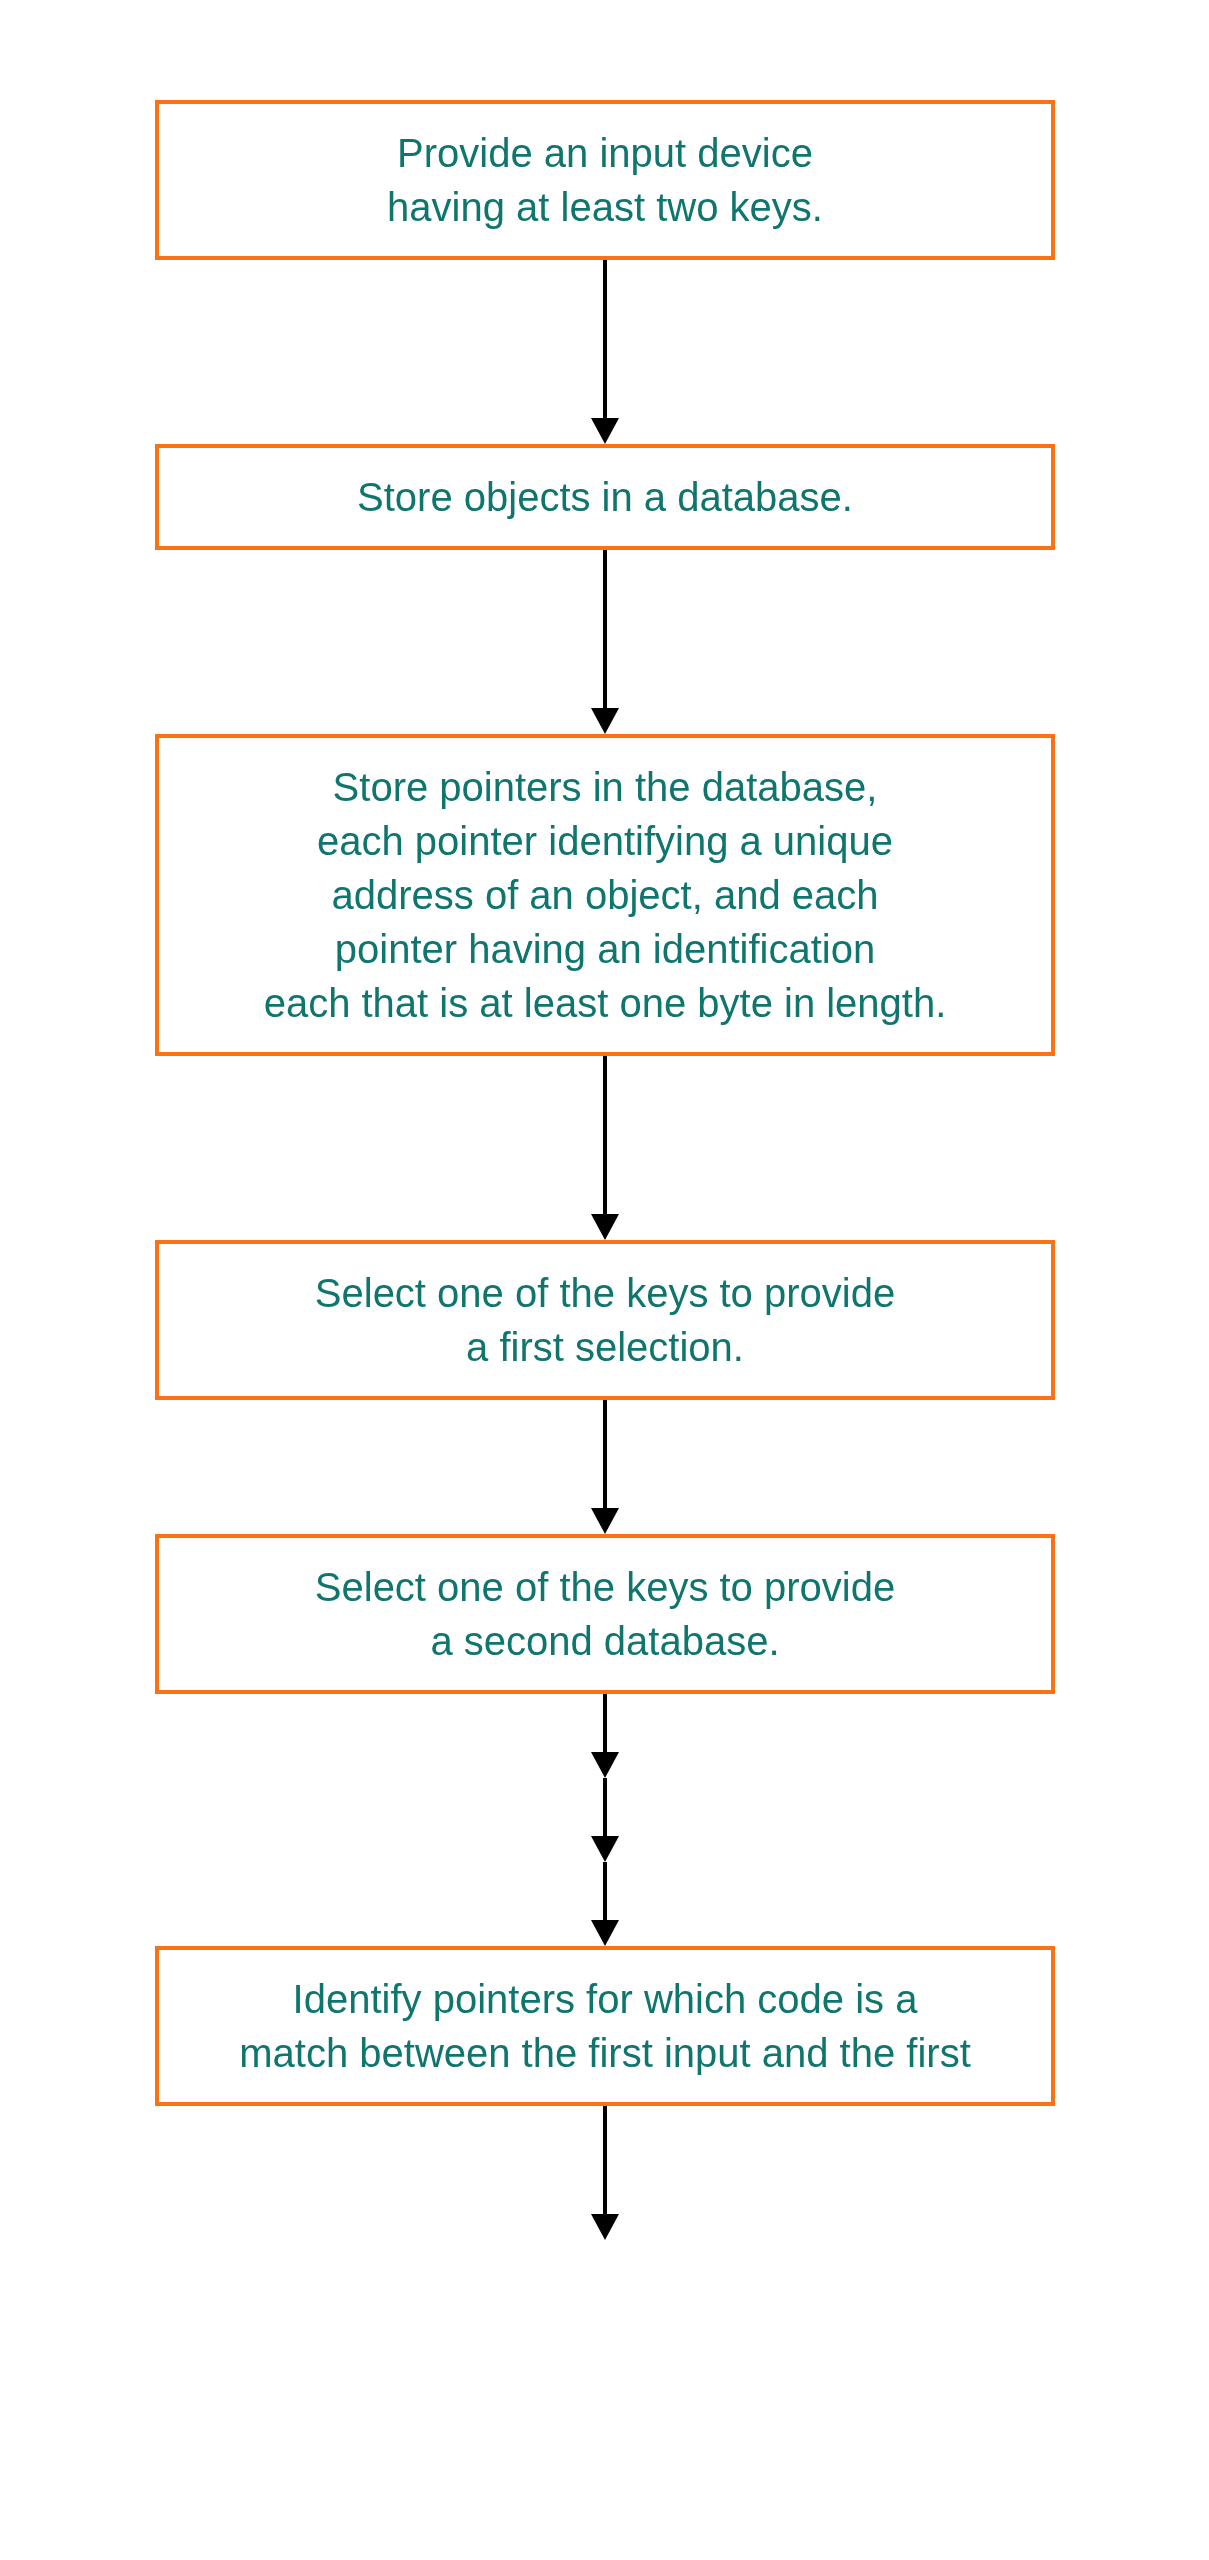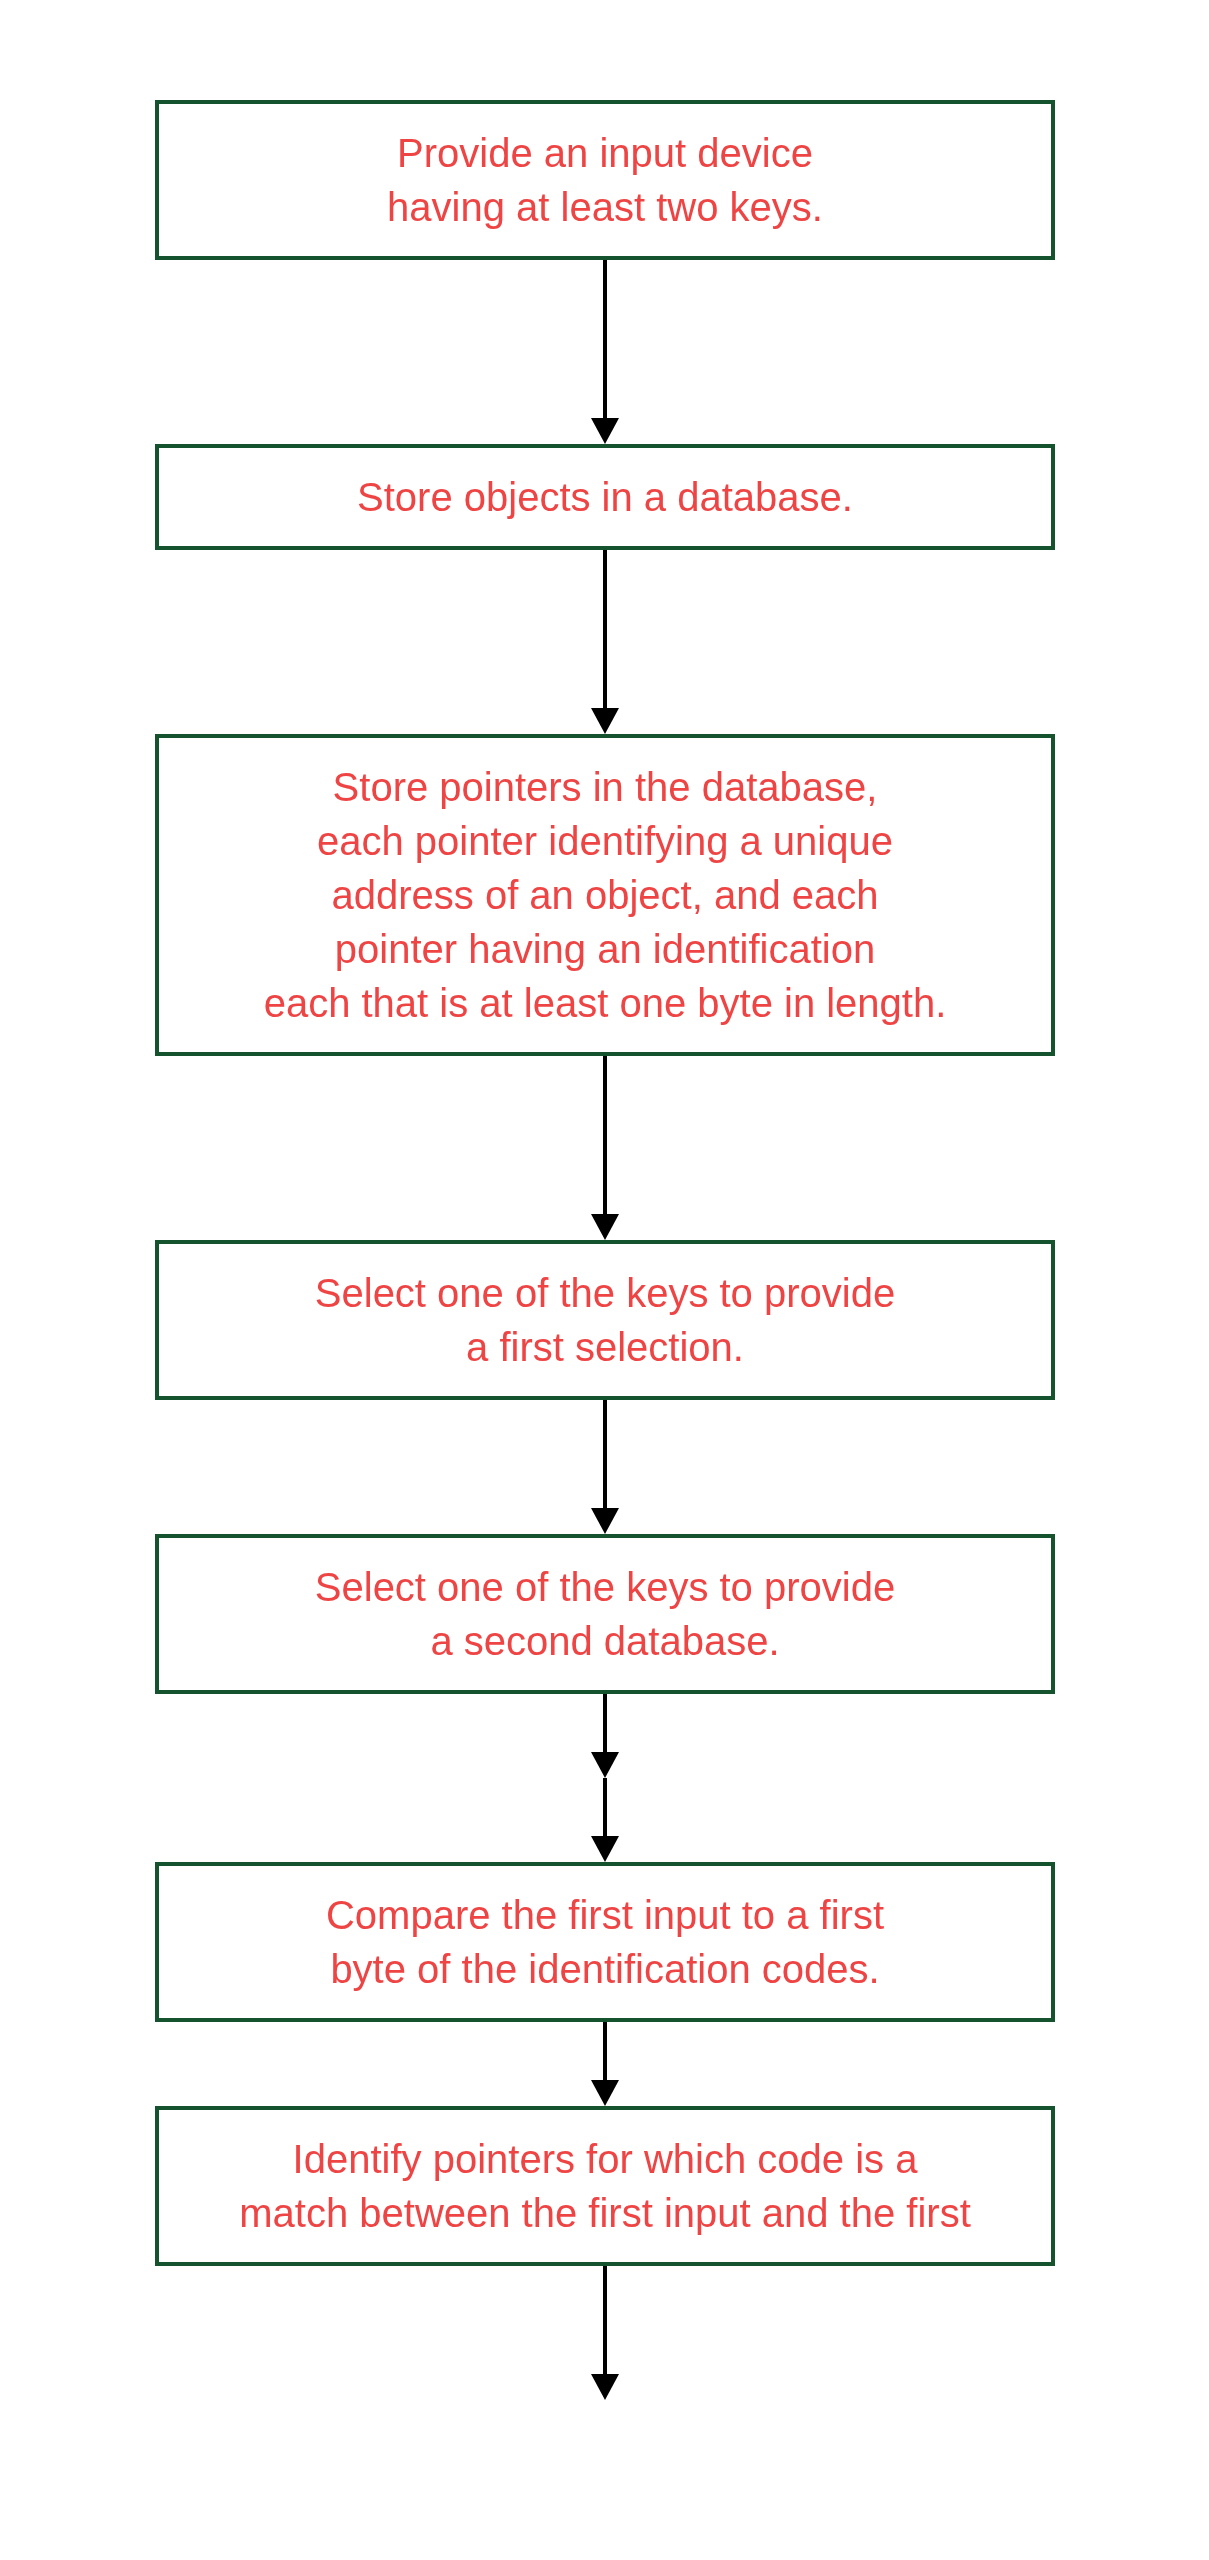--- a/index.html
+++ b/index.html
@@ -17,28 +17,28 @@
   .flowchart {
     position: absolute;
     left: 140px;
     top: 100px;
     width: 930px;
     display: flex;
     flex-direction: column;
     align-items: center;
   }
   .box {
-    border: 4px solid #14532d;
+    border: 4px solid #f97316;
     background: #fff;
     width: 900px;
     padding: 22px 40px;
     text-align: center;
     font-size: 40px;
     line-height: 1.35;
-    color: #ef4444;
+    color: #0f766e;
     font-weight: normal;
   }
   .arrow {
     display: flex;
     flex-direction: column;
     align-items: center;
   }
   .arrow-line {
     width: 4px;
     background: #000;
@@ -81,21 +81,20 @@
     </div>
     <div class="box"><span>Select one of the keys to provide</span><br><span>a second database.</span></div>
     <div class="arrow arrow-short">
       <div class="arrow-line"></div>
       <div class="arrow-head"></div>
     </div>
     <div class="arrow arrow-short">
       <div class="arrow-line"></div>
       <div class="arrow-head"></div>
     </div>
-    <div class="box"><span>Compare the first input to a first</span><br><span>byte of the identification codes.</span></div>
     <div class="arrow arrow-short">
       <div class="arrow-line"></div>
       <div class="arrow-head"></div>
     </div>
     <div class="box"><span>Identify pointers for which code is a</span><br><span>match between the first input and the first</span><br></div>
     <div class="arrow arrow-medium">
       <div class="arrow-line"></div>
       <div class="arrow-head"></div>
     </div>
   </div>

